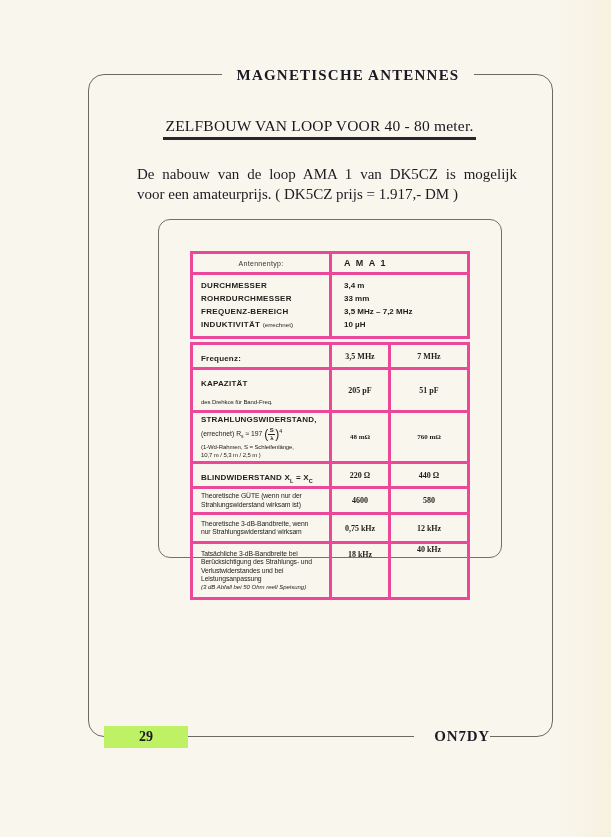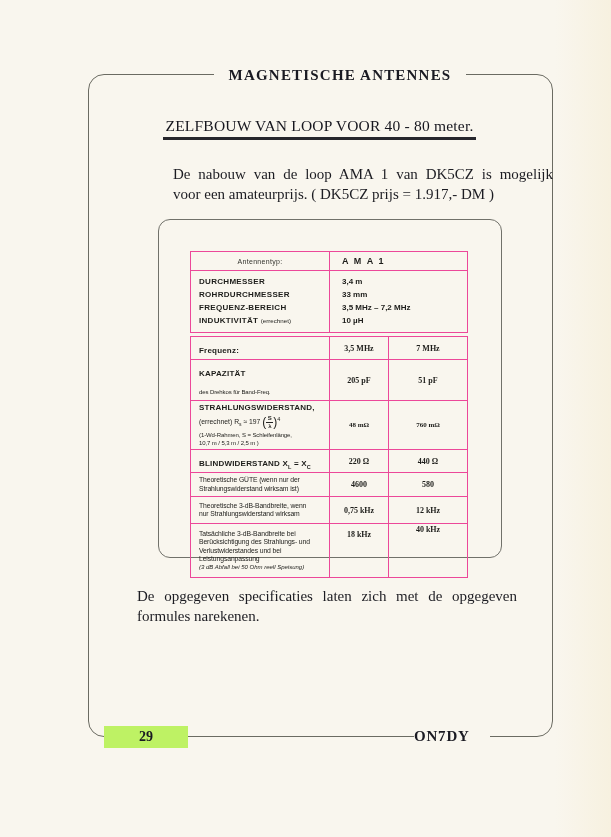--- a/index.html
+++ b/index.html
@@ -15,46 +15,46 @@
     background:linear-gradient(to right, rgba(240,225,180,0) 0%, rgba(240,225,180,.25) 100%);
     pointer-events:none;
   }
   
   .frame{
     position:absolute;left:88px;top:74px;width:463px;height:661px;
     border:1.5px solid #6b6b62;border-radius:16px;
   }
   
   .page-header{
-    position:absolute;left:214px;top:64px;width:252px;height:22px;
+    position:absolute;left:222px;top:64px;width:252px;height:22px;
     background:#f9f6ee;text-align:center;line-height:22px;
     font-weight:700;font-size:15px;letter-spacing:1.2px;color:#1a1a22;
   }
   
   .article-title-wrap{position:absolute;left:88px;top:117px;width:463px;text-align:center;}
   .article-title{
     display:inline-block;font-weight:400;font-size:15.5px;letter-spacing:.2px;color:#16161e;
     border-bottom:3px solid #26262c;padding:0 3px 2px 3px;
   }
   
   .para{position:absolute;left:137px;width:380px;font-size:15px;line-height:20px;color:#1c1c22;}
   .para .line{display:block;}
   .para .just{text-align:justify;text-align-last:justify;}
-  .intro{top:164px;margin-left:36px;}
+  .intro{top:164px;}
   .p-specs{top:586px;}
   .p-cond{top:634px;}
   .p-motor{top:666px;line-height:21px;}
   
   .card{
     position:absolute;left:158px;top:219px;width:342px;height:337px;
     border:1.2px solid #71716a;border-radius:12px;
   }
   .tables{position:absolute;left:31px;top:31px;width:279px;font-family:"Liberation Sans",sans-serif;}
   table{border-collapse:collapse;table-layout:fixed;width:277px;}
-  td{border:1px solid #ec4899;padding:0;vertical-align:middle;color:#1d1d1a;}
+  td{border:3px solid #ec4899;padding:0;vertical-align:middle;color:#1d1d1a;}
   .tB{margin-top:3px;}
   .cA1{width:139px;}.cA2{width:138px;}
   .c1{width:139px;}.c2{width:59px;}.c3{width:79px;}
   .type-label{font-size:7px;text-align:center;letter-spacing:.3px;height:18px;color:#33332d;}
   .type-value{font-size:9px;font-weight:700;padding-left:12px;letter-spacing:1.6px;}
   .specs-cell{vertical-align:top;padding:4px 0 5px 0;}
   .lbl{font-size:8px;font-weight:700;line-height:13px;padding-left:8px;letter-spacing:.3px;white-space:nowrap;}
   .subnote{font-size:6.2px;font-weight:400;letter-spacing:0;}
   .vline{font-size:8px;font-weight:700;line-height:13px;padding-left:12px;white-space:nowrap;}
   .lblcell{padding:2px 18px 2px 8px;}
@@ -76,21 +76,21 @@
   sup.exp{font-size:5.5px;vertical-align:top;line-height:8px;}
   .mt2{margin-top:3px;}
   sub{font-size:5.5px;}
   
   .footer-page{
     position:absolute;left:104px;top:726px;width:84px;height:22px;background:#bef264;
     text-align:center;line-height:22px;font-weight:700;font-size:14px;color:#1a1a22;
   }
   .footer-callsign{
     position:absolute;left:414px;top:725px;width:76px;height:23px;background:#f9f6ee;
-    text-align:left;line-height:23px;font-weight:700;font-size:15px;letter-spacing:.8px;color:#1a1a22;
+    text-align:right;line-height:23px;font-weight:700;font-size:15px;letter-spacing:.8px;color:#1a1a22;
   }
 </style>
 </head>
 <body>
 
 <div class="sheet">
   <div class="edge-tint"></div>
   <div class="frame"></div>
 
   <div class="page-header">MAGNETISCHE ANTENNES</div>
@@ -207,22 +207,18 @@
             </td>
             <td class="val" style="vertical-align:top;padding-top:6px;">18 kHz</td>
             <td class="val" style="vertical-align:top;padding-top:1px;">40 kHz</td>
           </tr>
         </tbody>
       </table>
 
     </div>
   </div>
 
-  <div class="para p-specs">
-    <span class="line just">De opgegeven specificaties laten zich met de opgegeven</span>
-    <span class="line">formules narekenen.</span>
-  </div>
 
 
 
   <div class="footer-page">29</div>
   <div class="footer-callsign">ON7DY</div>
 </div>
 
 </body></html>

